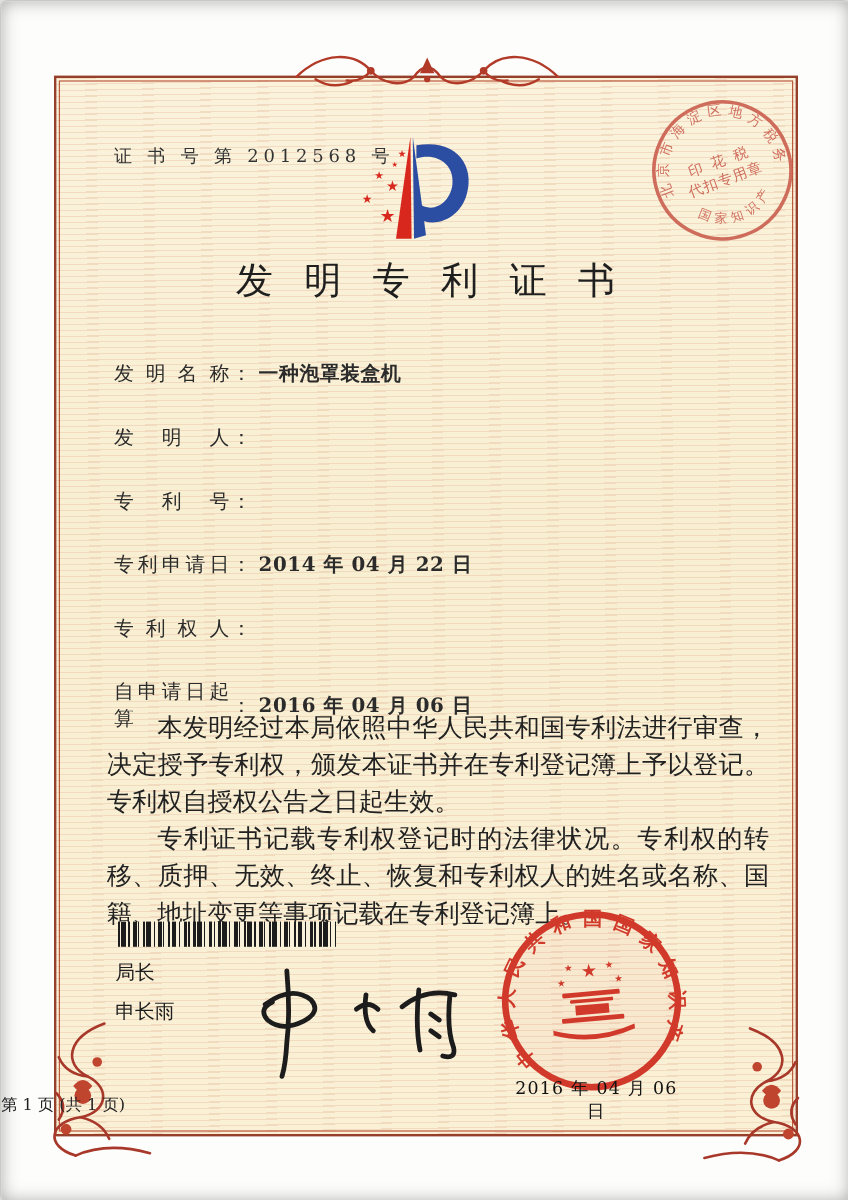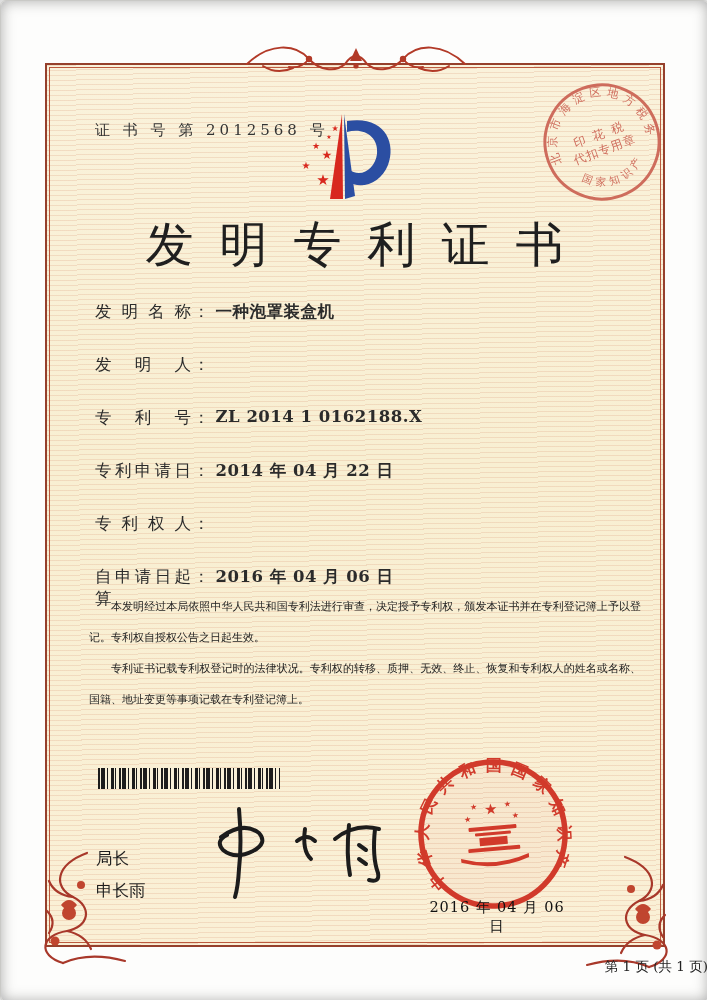--- a/index.html
+++ b/index.html
@@ -22,51 +22,51 @@
   .frame-inner{
     position:absolute;inset:2px;border:1px solid #BC5A3E;pointer-events:none;
   }
   .cert-number{
     position:absolute;left:94px;top:120px;font-size:15px;letter-spacing:4px;color:#333;
   }
   .logo{position:absolute;left:288px;top:106px;}
   .tax-stamp{position:absolute;left:534px;top:74px;opacity:.88;}
   .title{
     position:absolute;left:0;right:0;top:212px;text-align:center;
-    font-size:48px;letter-spacing:26px;text-indent:26px;color:#1f1f1f;font-weight:500;
+    font-size:31px;letter-spacing:26px;text-indent:26px;color:#1f1f1f;font-weight:500;
   }
   .fields{position:absolute;left:94px;top:300px;width:520px;}
-  .field-row{display:flex;align-items:flex-start;margin-bottom:31px;font-size:16.5px;}
+  .field-row{display:flex;align-items:center;margin-bottom:31px;font-size:16.5px;}
   .field-label{
     display:inline-block;width:96px;text-align:justify;text-align-last:justify;
     color:#2b2b2b;flex:0 0 96px;
   }
   .field-colon{margin:0 6px 0 2px;}
   .field-value{letter-spacing:.5px;font-weight:bold;}
   .body-text{
     position:absolute;left:88px;top:590px;width:552px;
-    font-size:11px;line-height:31px;text-align:justify;color:#222;
+    font-size:21px;line-height:31px;text-align:justify;color:#222;
   }
   .body-text p{margin:0;text-indent:2em;}
   .barcode{
     position:absolute;left:97px;top:767px;width:182px;height:21px;
     background:repeating-linear-gradient(90deg,
       #1c1c1c 0 2px,#f8f0d8 2px 3px,#1c1c1c 3px 7px,#f8f0d8 7px 9px,
       #1c1c1c 9px 10px,#f8f0d8 10px 13px,#1c1c1c 13px 16px,#f8f0d8 16px 17px,
       #1c1c1c 17px 18px,#f8f0d8 18px 21px);
   }
-  .director{position:absolute;left:95px;top:842px;font-size:16.5px;line-height:32px;color:#1e1e1e;}
+  .director{position:absolute;left:95px;top:794px;font-size:16.5px;line-height:32px;color:#1e1e1e;}
   .signature{position:absolute;left:192px;top:792px;}
   .seal{position:absolute;left:412px;top:753px;}
   .seal-date{
     position:absolute;left:420px;top:897px;width:152px;text-align:center;
     font-size:14.5px;letter-spacing:1px;color:#111;font-weight:500;
   }
   .footer-page{
-    position:absolute;left:0;right:0;top:957px;text-align:right;font-size:13.5px;color:#222;
+    position:absolute;left:0;right:0;top:911px;text-align:left;font-size:13.5px;color:#222;
   }
   .ornament-top{position:absolute;left:244px;top:34px;}
   .ornament-bl{position:absolute;left:16px;top:850px;}
   .ornament-br{position:absolute;left:582px;top:854px;transform:scaleX(-1);}
 </style>
 </head>
 <body>
 
 <div class="page">
 
@@ -165,21 +165,20 @@
         <span class="field-colon">：</span>
       <span class="field-value">一种泡罩装盒机</span>
     </div>
     <div class="field-row">
       <span class="field-label">发明人</span>
         <span class="field-colon">：</span>
     </div>
     <div class="field-row">
       <span class="field-label">专利号</span>
         <span class="field-colon">：</span>
-      <span class="field-value">ZL 2014 1 0162188.X</span>
     </div>
     <div class="field-row">
       <span class="field-label">专利申请日</span>
         <span class="field-colon">：</span>
       <span class="field-value">2014 年 04 月 22 日</span>
     </div>
     <div class="field-row">
       <span class="field-label">专利权人</span>
         <span class="field-colon">：</span>
     </div>

